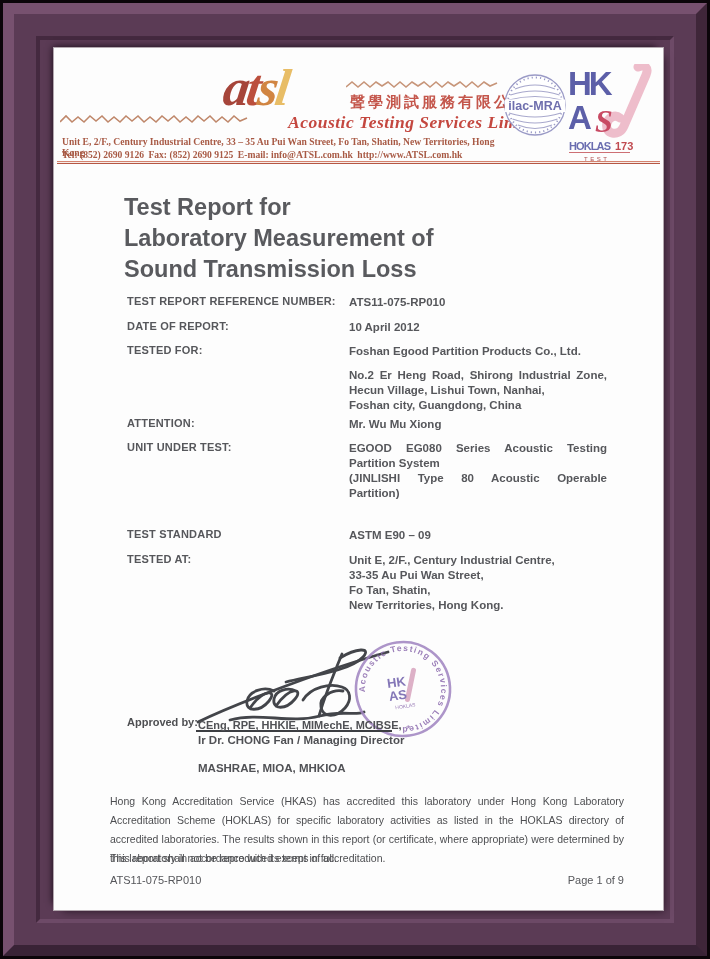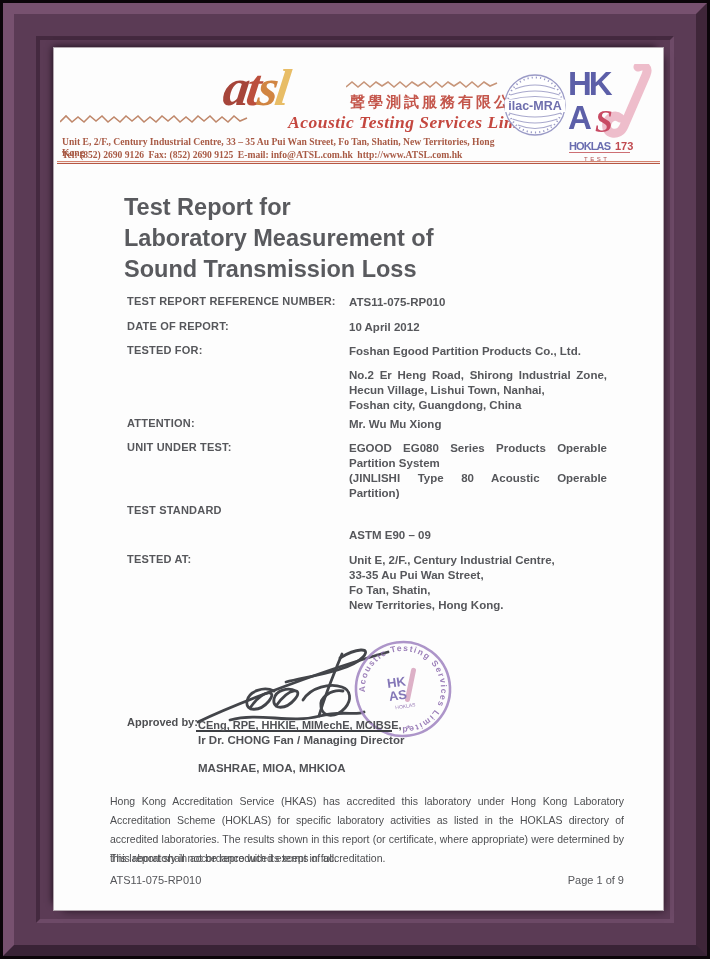--- a/index.html
+++ b/index.html
@@ -118,27 +118,27 @@
     <div class="just">No.2 Er Heng Road, Shirong Industrial Zone,</div>
     <div>Hecun Village, Lishui Town, Nanhai,</div>
     <div>Foshan city, Guangdong, China</div>
   </div>
 
   <div class="lbl" style="top:369px">ATTENTION:</div>
   <div class="val" style="top:369px">Mr. Wu Mu Xiong</div>
 
   <div class="lbl" style="top:393px">UNIT UNDER TEST:</div>
   <div class="val" style="top:393px">
-    <div class="just">EGOOD EG080 Series Products Operable</div>
+    <div class="just">EGOOD EG080 Series Acoustic Testing</div>
     <div>Partition System</div>
     <div class="just">(JINLISHI Type 80 Acoustic Operable</div>
     <div>Partition)</div>
   </div>
 
-  <div class="lbl" style="top:456px">TEST STANDARD</div>
+  <div class="lbl" style="top:480px">TEST STANDARD</div>
   <div class="val" style="top:480px">ASTM E90 – 09</div>
 
   <div class="lbl" style="top:505px">TESTED AT:</div>
   <div class="val" style="top:505px">
     <div>Unit E, 2/F., Century Industrial Centre,</div>
     <div>33-35 Au Pui Wan Street,</div>
     <div>Fo Tan, Shatin,</div>
     <div>New Territories, Hong Kong.</div>
   </div>
 

